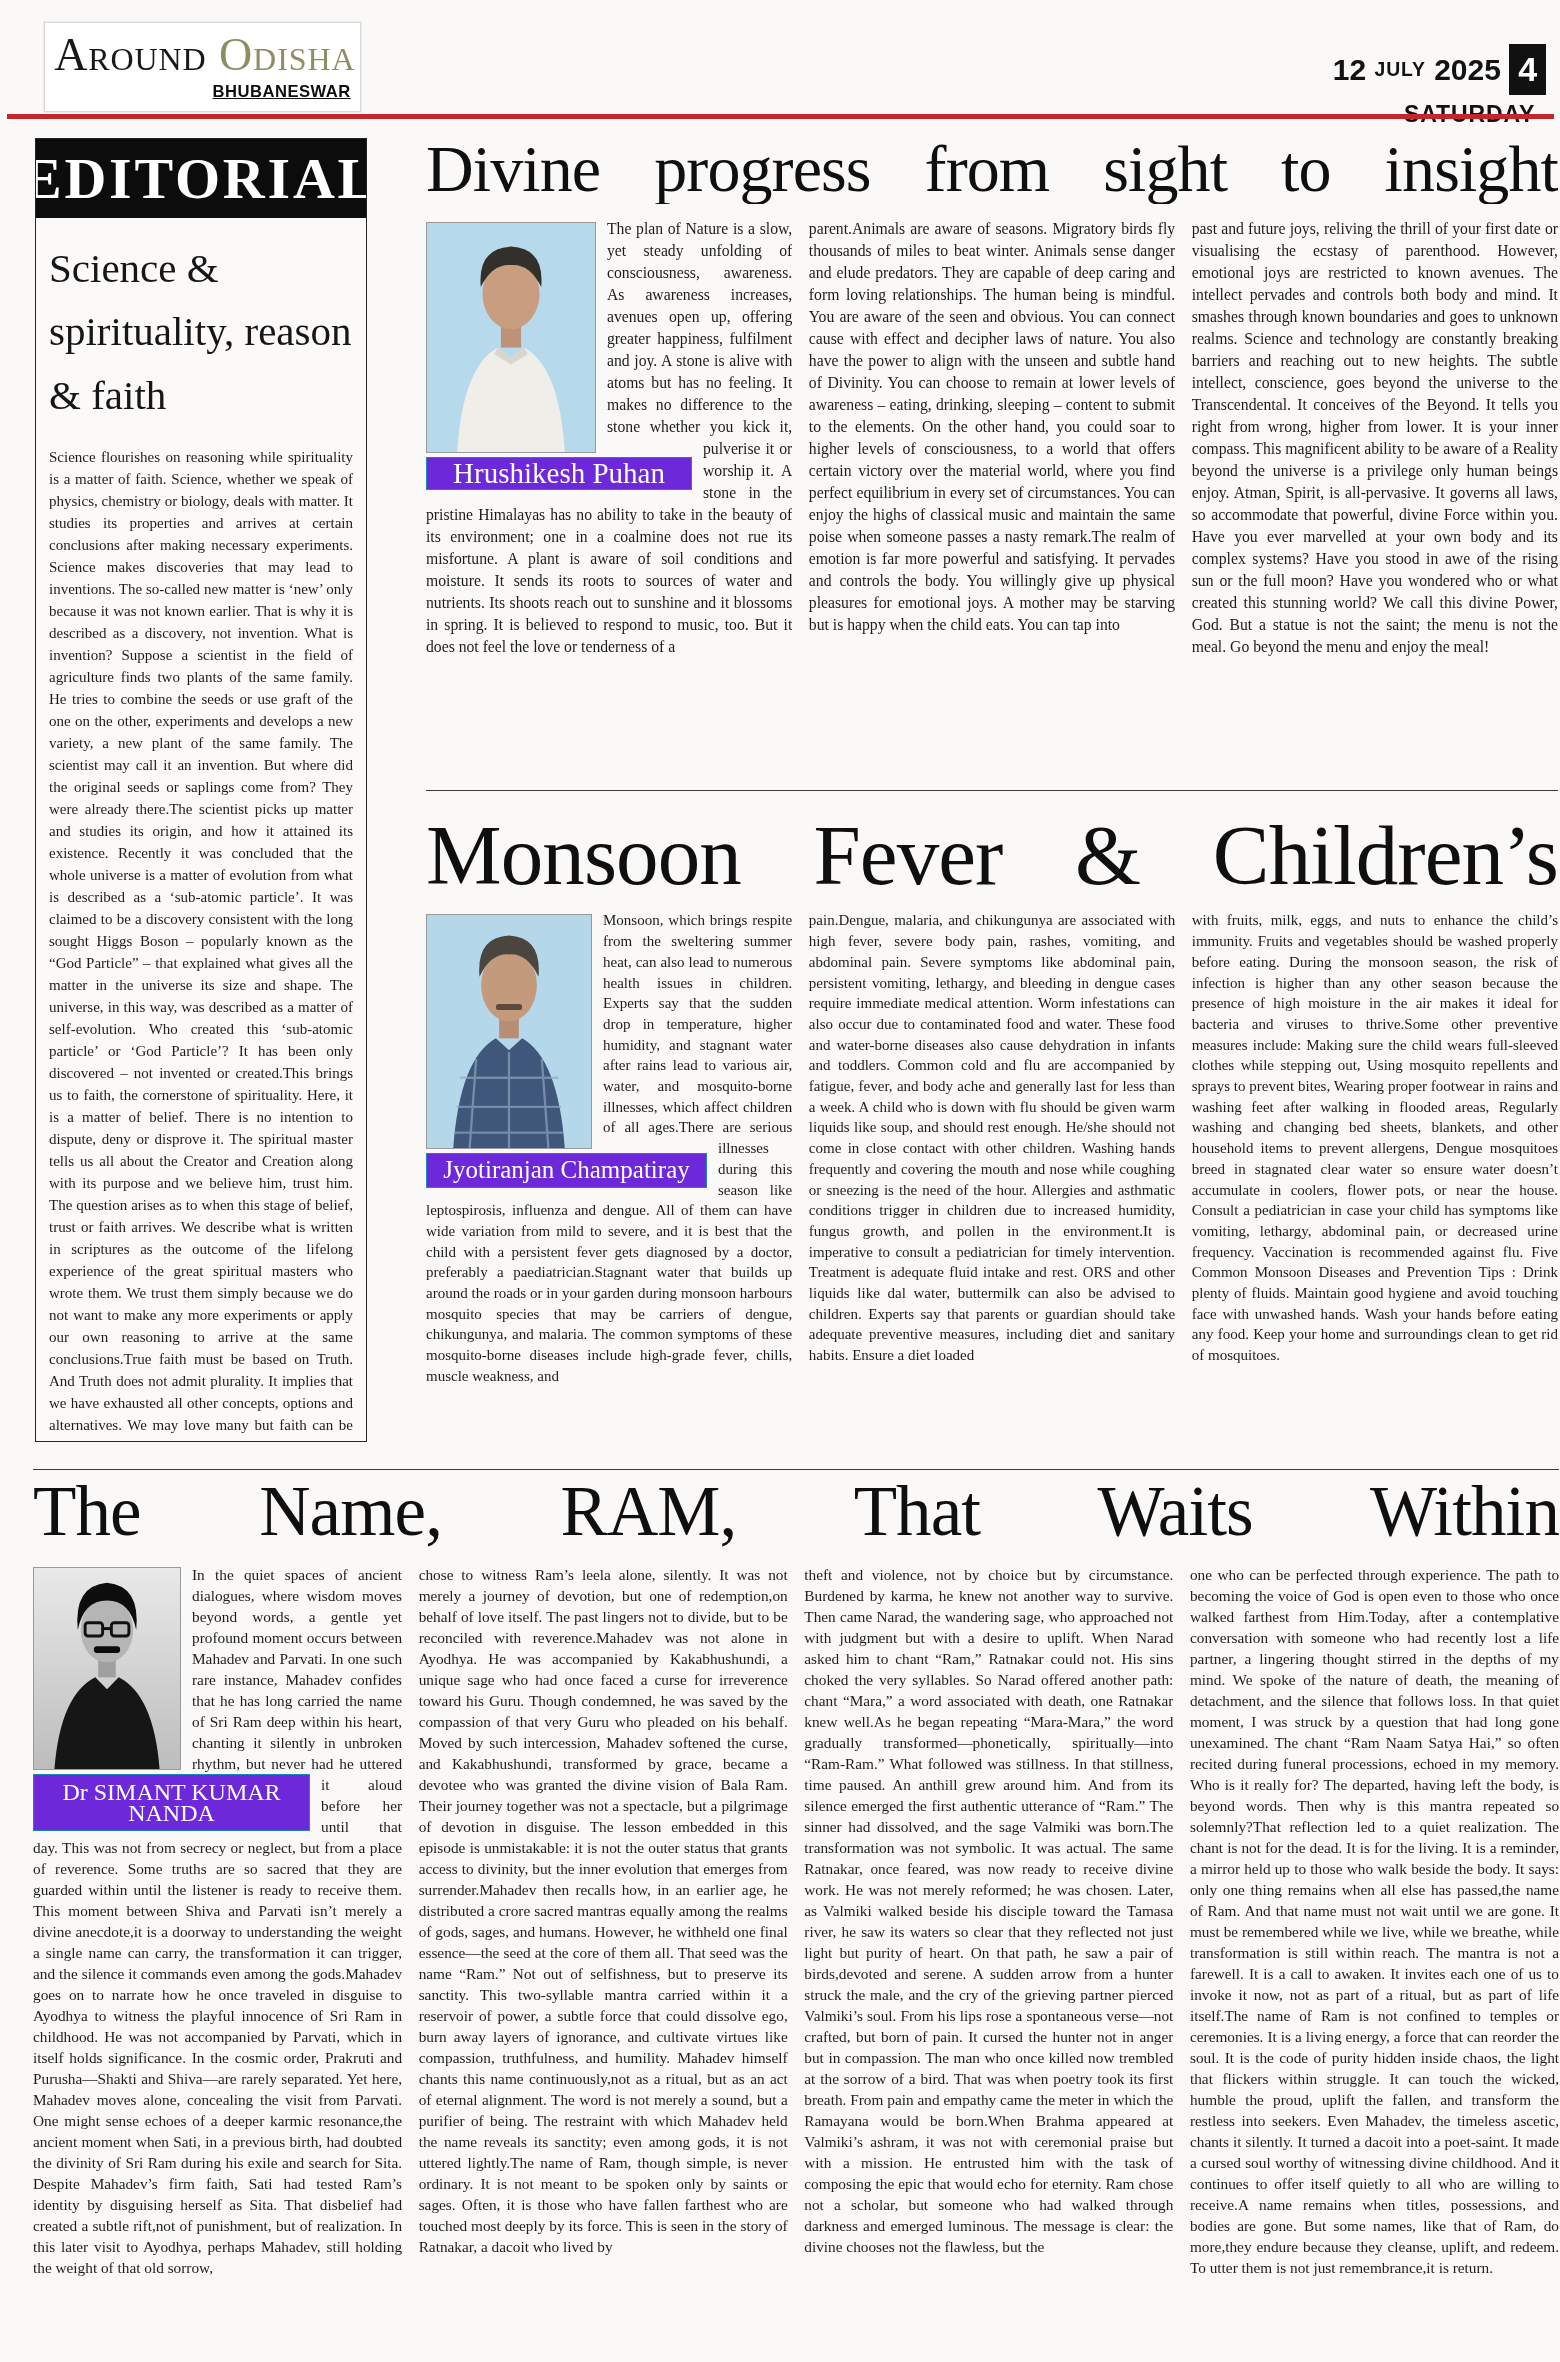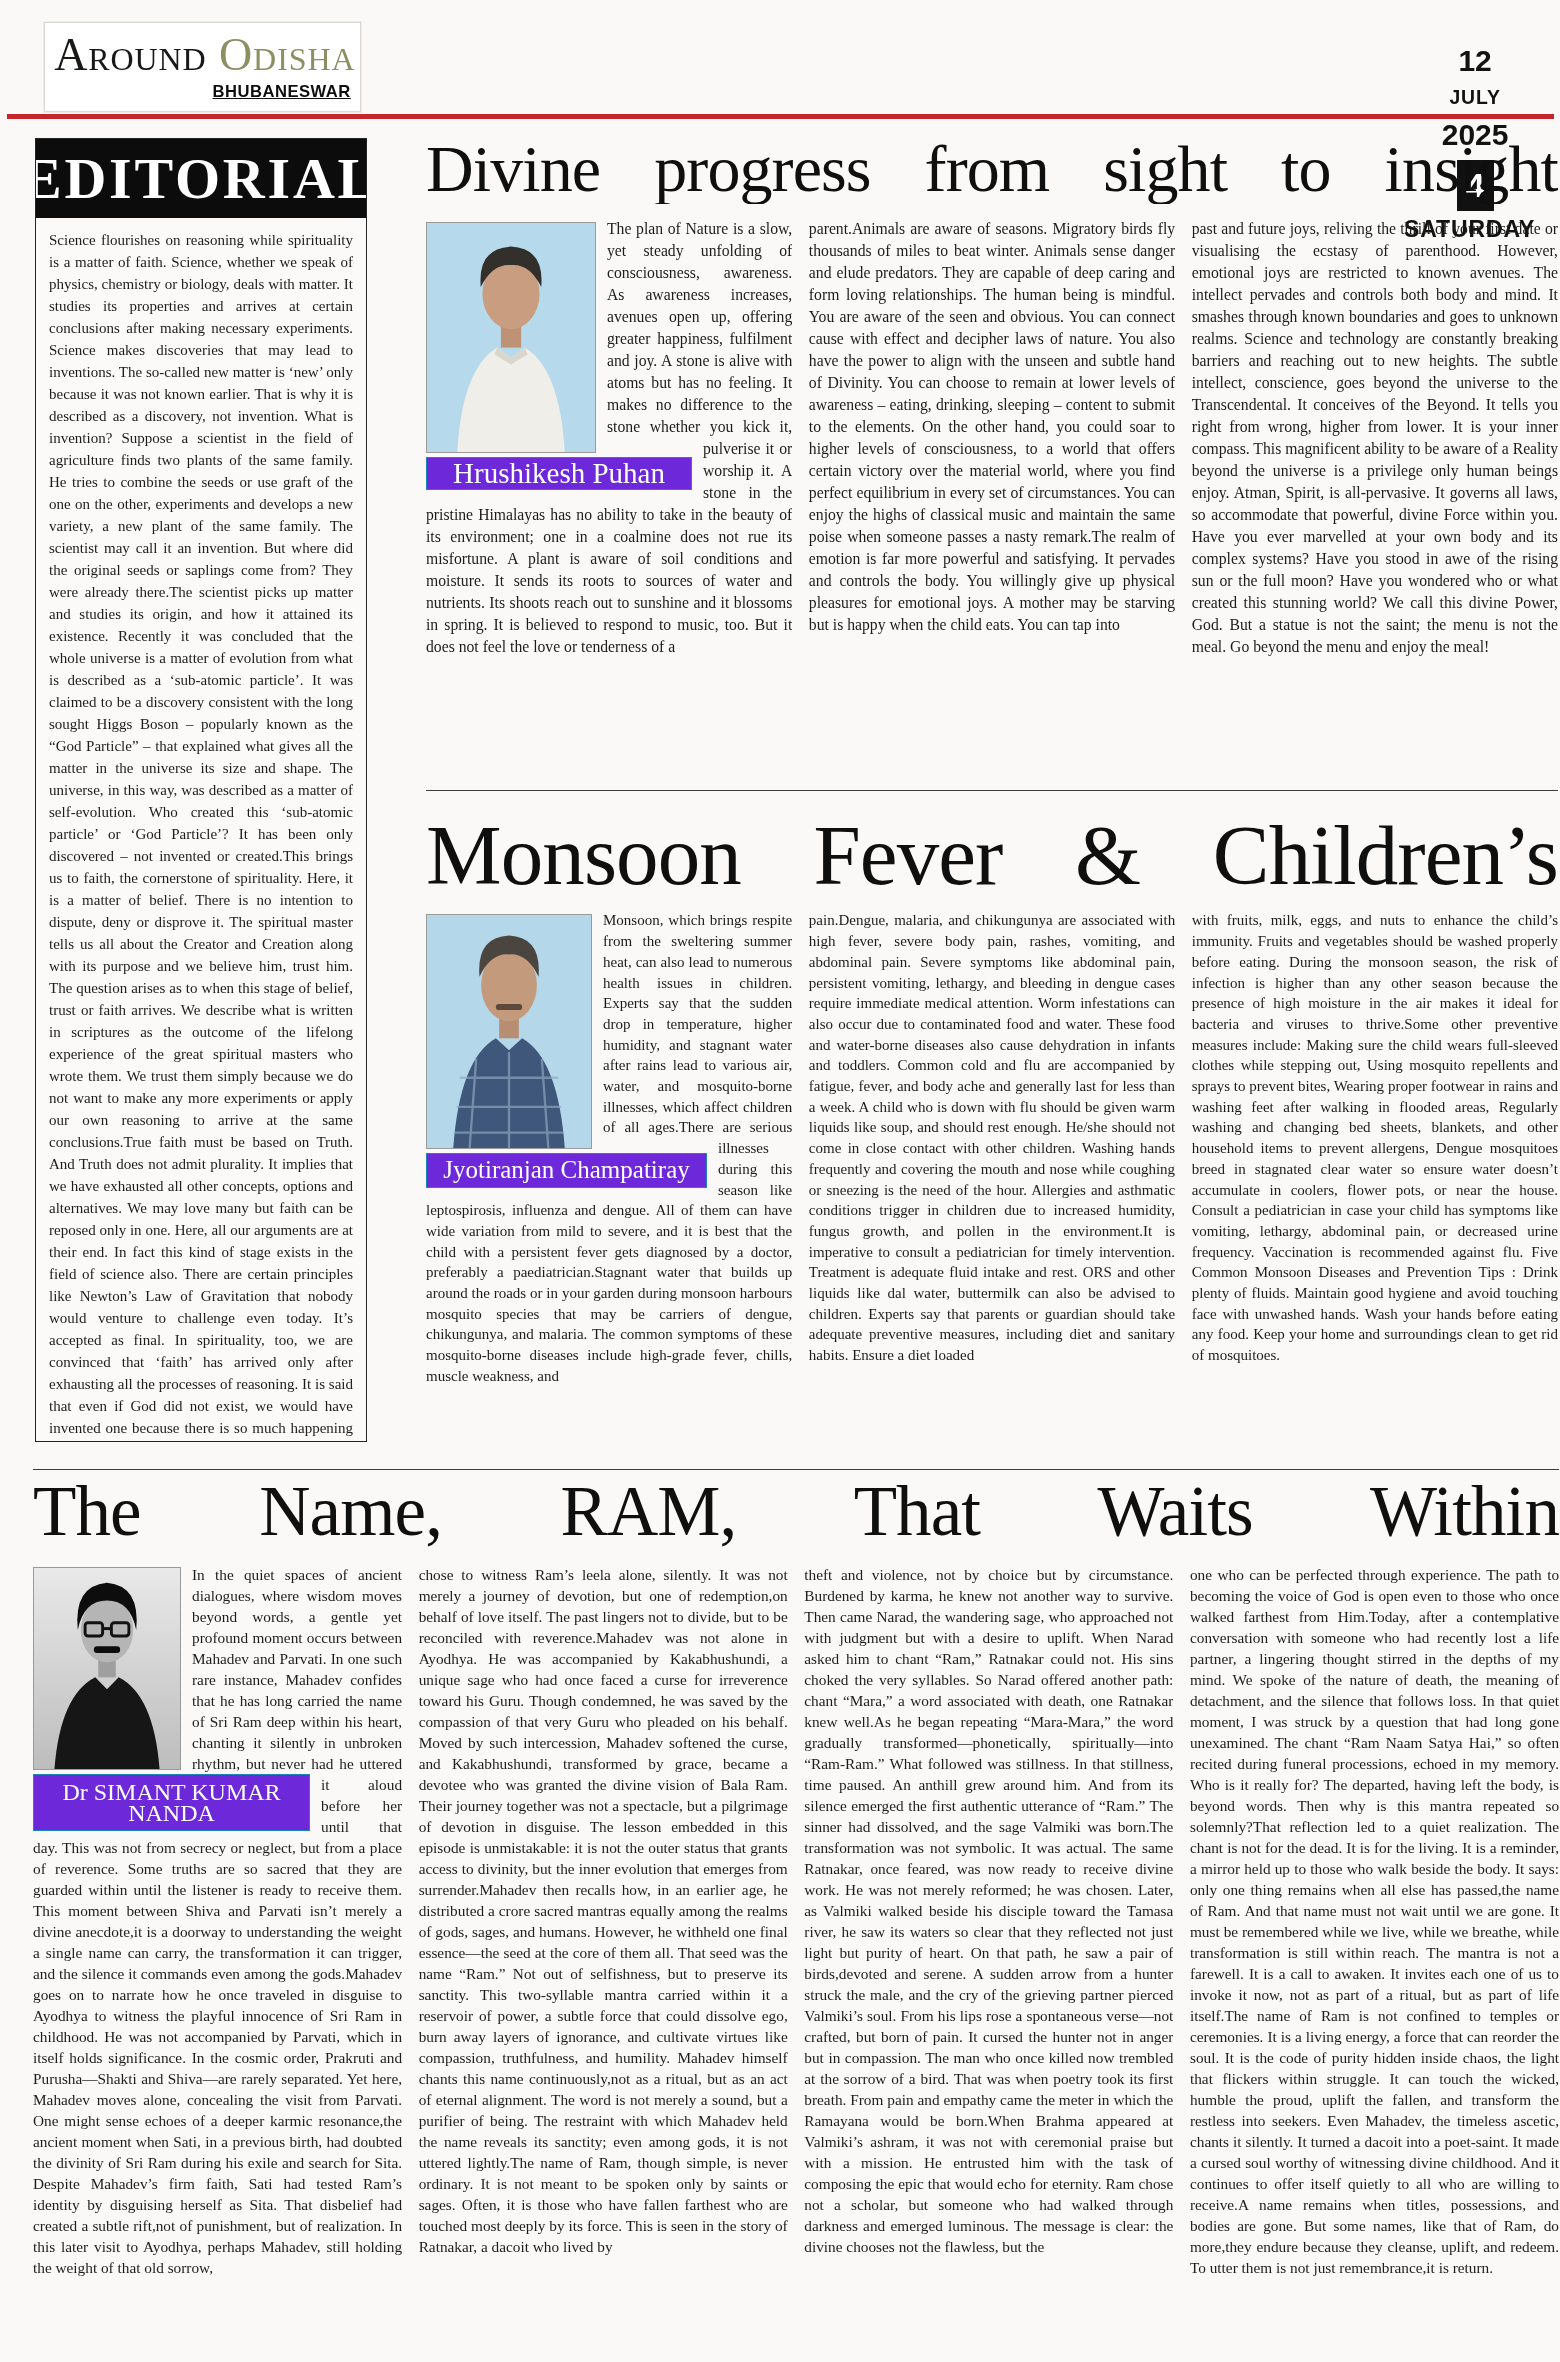--- a/index.html
+++ b/index.html
@@ -19,21 +19,21 @@
   .logo-around { color:#191817; }
   .logo-odisha { color:#8e8e63; }
   .logo-city {
     font-family:"Liberation Sans", sans-serif; font-weight:700; font-size:16.6px;
     text-align:right; letter-spacing:0.5px; color:#0e0e0e; margin-top:1.8px; margin-right:1.8px;text-decoration:underline;
   }
   .dateblock {
     position:absolute; right:14.8px; top:44px; text-align:right;
     font-family:"Liberation Sans", sans-serif; font-weight:700; color:#121212;
   }
-  .dateline { display:flex; align-items:center; justify-content:flex-start; gap:8.3px;flex-direction:column; }
+  .dateline { display:flex; align-items:center; justify-content:flex-start; gap:8.3px; }
   .date-num { font-size:30px; }
   .date-month { font-size:19.4px; letter-spacing:0.9px; }
   .page-box {
     width:37px; height:51px; background:#111; color:#fff; display:flex;
     align-items:center; justify-content:center; font-size:34px;
   }
   .dayline { font-size:23px; letter-spacing:0.9px; margin-top:5.5px; margin-right:11px; }
   .redrule { position:absolute; left:7.4px; right:7.4px; top:114px; height:4.6px; background:#c4272b; }
 
   
@@ -103,20 +103,21 @@
     <span class="date-num">2025</span>
     <span class="page-box">4</span>
   </div>
   <div class="dayline">SATURDAY</div>
 </div>
 
 <div class="redrule"></div>
 
 <div class="editorial">
   <div class="ed-band">EDITORIAL</div>
+  <div class="ed-headline">Science &amp; spirituality, reason &amp; faith</div>
   <div class="ed-body">Science flourishes on reasoning while spirituality is a matter of faith. Science, whether we speak of physics, chemistry or biology, deals with matter. It studies its properties and arrives at certain conclusions after making necessary experiments. Science makes discoveries that may lead to inventions. The so-called new matter is ‘new’ only because it was not known earlier. That is why it is described as a discovery, not invention. What is invention? Suppose a scientist in the field of agriculture finds two plants of the same family. He tries to combine the seeds or use graft of the one on the other, experiments and develops a new variety, a new plant of the same family. The scientist may call it an invention. But where did the original seeds or saplings come from? They were already there.The scientist picks up matter and studies its origin, and how it attained its existence. Recently it was concluded that the whole universe is a matter of evolution from what is described as a ‘sub-atomic particle’. It was claimed to be a discovery consistent with the long sought Higgs Boson – popularly known as the “God Particle” – that explained what gives all the matter in the universe its size and shape. The universe, in this way, was described as a matter of self-evolution. Who created this ‘sub-atomic particle’ or ‘God Particle’? It has been only discovered – not invented or created.This brings us to faith, the cornerstone of spirituality. Here, it is a matter of belief. There is no intention to dispute, deny or disprove it. The spiritual master tells us all about the Creator and Creation along with its purpose and we believe him, trust him. The question arises as to when this stage of belief, trust or faith arrives. We describe what is written in scriptures as the outcome of the lifelong experience of the great spiritual masters who wrote them. We trust them simply because we do not want to make any more experiments or apply our own reasoning to arrive at the same conclusions.True faith must be based on Truth. And Truth does not admit plurality. It implies that we have exhausted all other concepts, options and alternatives. We may love many but faith can be reposed only in one. Here, all our arguments are at their end. In fact this kind of stage exists in the field of science also. There are certain principles like Newton’s Law of Gravitation that nobody would venture to challenge even today. It’s accepted as final. In spirituality, too, we are convinced that ‘faith’ has arrived only after exhausting all the processes of reasoning. It is said that even if God did not exist, we would have invented one because there is so much happening in Nature and in our own lives that we fail to understand. Spiritual masters, however, do explain with due justification God, His existence and His ways of working.</div>
 </div>
 
 <div class="article art-divine">
   <div class="art-title">Divine progress from sight to insight</div>
   <div class="cols">
     <div class="col">
       <svg class="photo" width="168" height="229" viewBox="0 0 100 136" preserveAspectRatio="none">
         <rect x="0" y="0" width="100" height="136" fill="#b6d9ec"></rect>
         <path d="M18,136 Q21,86 42,74 L50,80 L58,74 Q79,86 82,136 Z" fill="#efeee8"></path>

